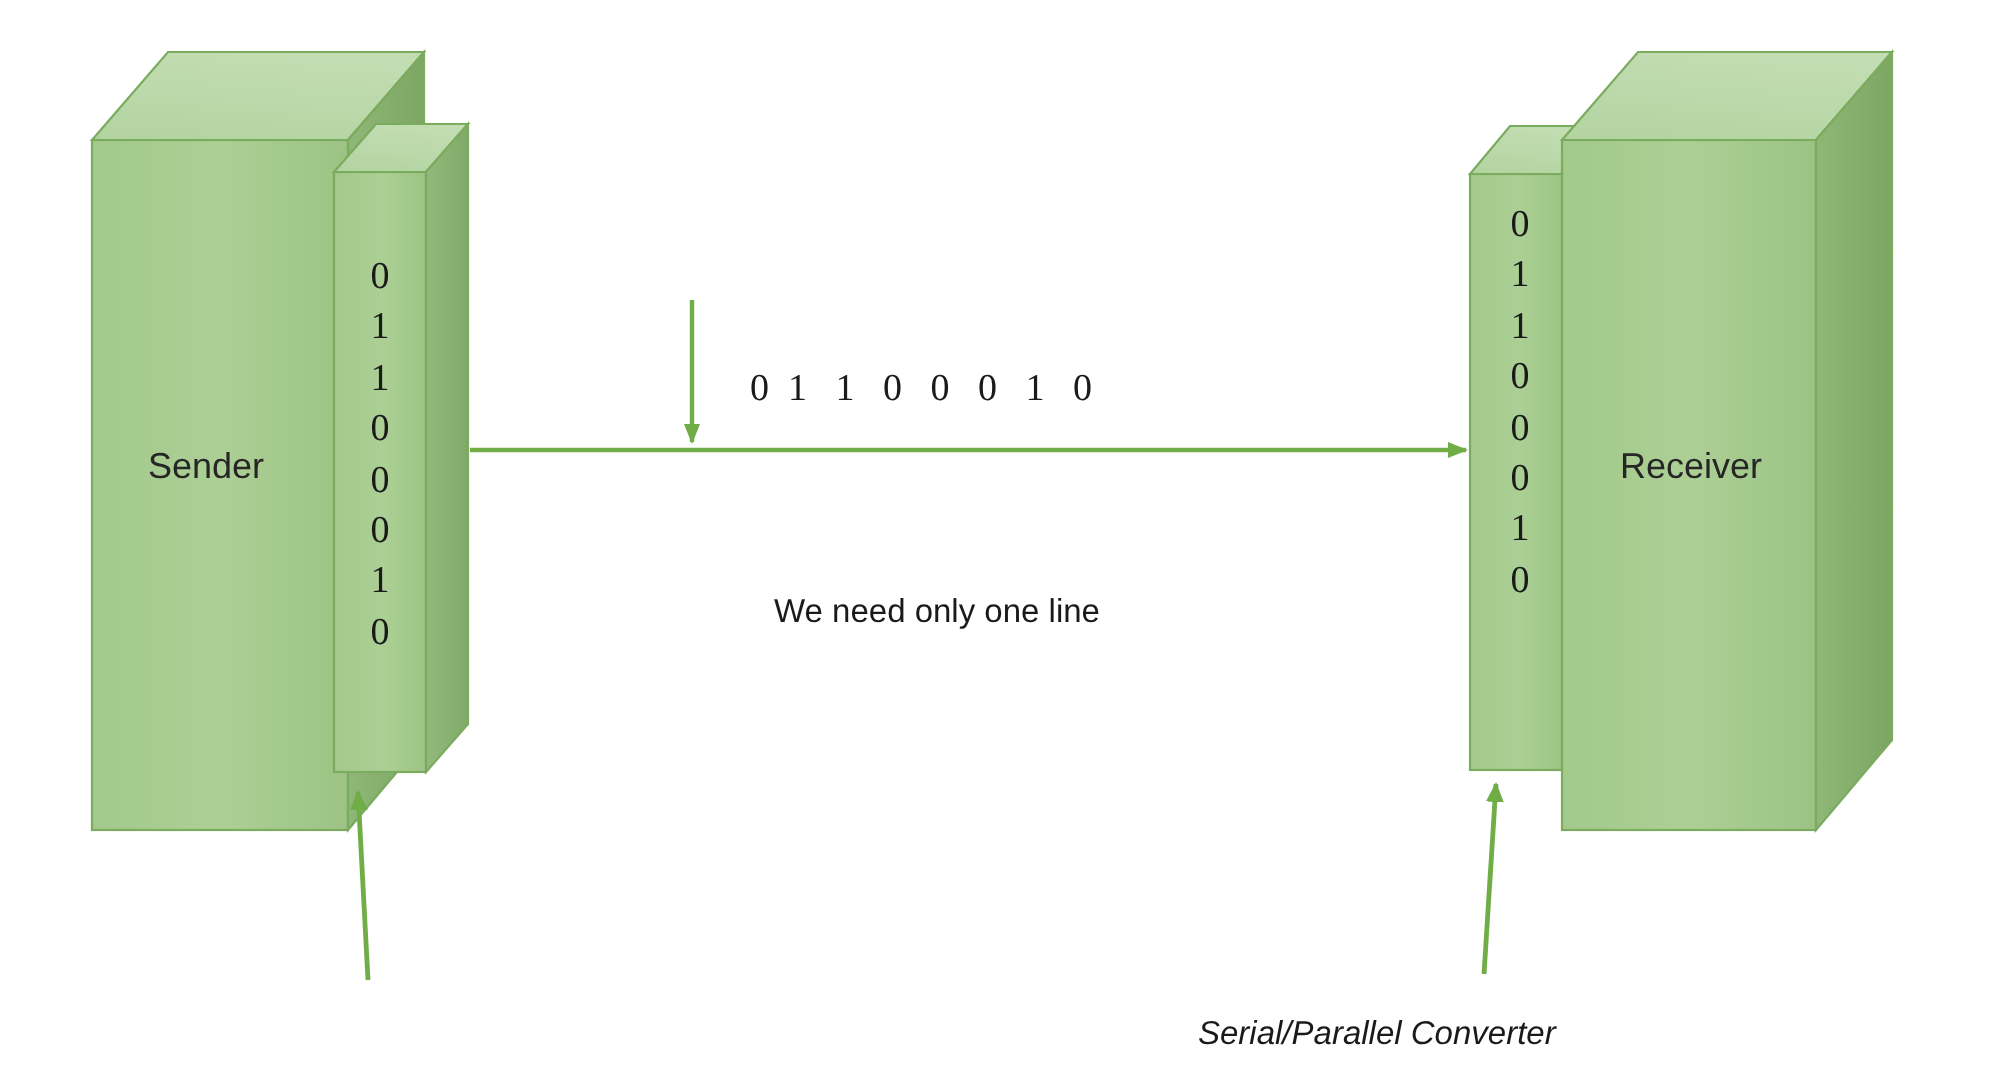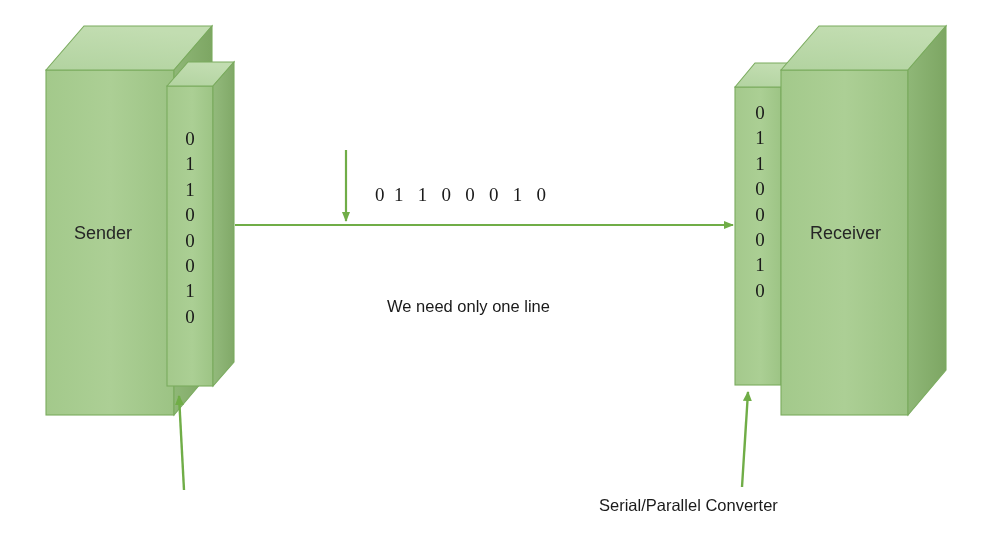--- a/index.html
+++ b/index.html
@@ -168,15 +168,15 @@
     <div>1</div>
     <div>0</div>
   </div>
 
 
   <div class="bitstream" style="left:375px; top:184px;">0  1   1   0   0   0   1   0</div>
 
   <div class="txt caption" style="left:342px; top:297px;margin-left:45px;">We need only one line</div>
 
 
-  <div class="txt caption" style="left:599px; top:496px;">Serial/Parallel Converter</div>
+  <div class="txt caption" style="left:599px; top:508px;font-style:italic;">Serial/Parallel Converter</div>
 
 </div>
 
 </body></html>

